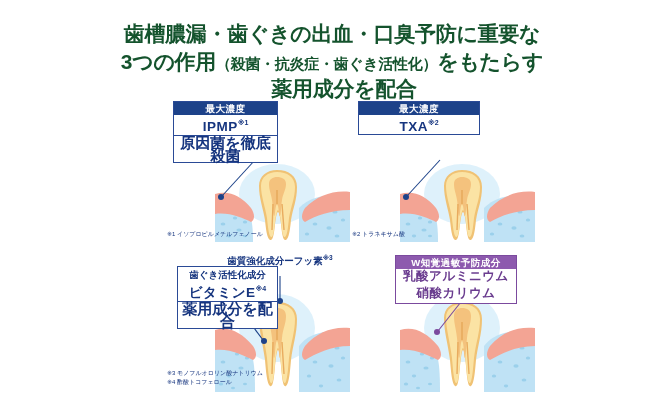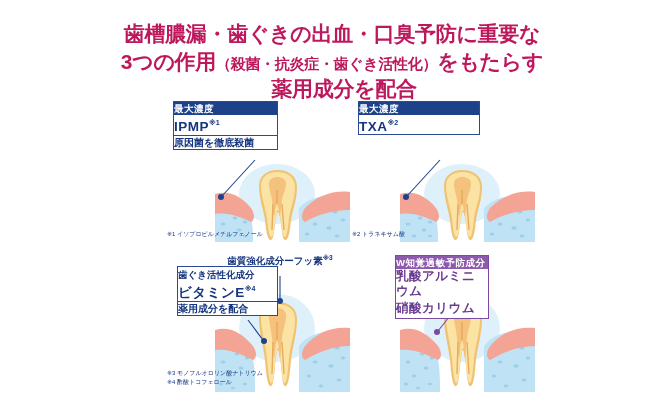--- a/index.html
+++ b/index.html
@@ -9,50 +9,51 @@
     font-family:"Liberation Sans","DejaVu Sans",sans-serif;
     overflow:hidden;
     position:relative;
   }
   .stage{position:absolute;left:0;top:0;width:664px;height:412px;}
 
   
   .headline{
     position:absolute;left:0;top:20px;width:664px;
     text-align:center;
-    color:#be185d;
+    color:#14532d;
     font-weight:bold;
     letter-spacing:-0.3px;
     line-height:1.32;
   }
   .hl-line{display:block;white-space:nowrap;}
   .hl1{font-size:21px;}
   .hl2{font-size:21px;}
   .hl2 .small{font-size:15px;}
   .hl3{font-size:21px;padding-left:24px;}
 
   
   .box{
     position:absolute;
     background:#ffffff;
     border:1px solid #2a4a96;
     box-sizing:border-box;
+    text-align:center;
     color:#16357f;
     z-index:6;
   }
   .box .hdr{
     background:#1d4289;color:#ffffff;font-weight:bold;
     font-size:9.5px;line-height:13px;height:13px;
     letter-spacing:0.5px;
   }
   .box .sub{font-size:9.5px;line-height:12px;padding-top:2px;font-weight:bold;}
   .box .main{font-size:13.5px;line-height:15px;font-weight:bold;letter-spacing:0.5px;}
   .box .main .sup{font-size:7px;vertical-align:super;letter-spacing:0;}
   .box .foot{
-    font-size:10px;line-height:13px;font-weight:bold;
+    font-size:15px;line-height:13px;font-weight:bold;
     border-top:1px solid #2a4a96;margin-top:1px;padding-top:0px;
   }
 
   
   .box.purple{border-color:#7b4a9e;color:#6a3c8f;}
   .box.purple .hdr{background:#8d5aae;}
   .box.purple .main{font-size:12.5px;line-height:15px;}
 
   
   .plainlabel{
@@ -263,21 +264,21 @@
   <div class="plainlabel" style="left:200px;top:252px;width:160px;">
     <div><span>歯質強化成分ーフッ素</span><span class="sup">※3</span></div>
   </div>
 
   <div class="box" style="left:177px;top:266px;width:101px;">
     <div class="sub">歯ぐき活性化成分</div>
     <div class="main"><span>ビタミンE</span><span class="sup">※4</span></div>
     <div class="foot">薬用成分を配合</div>
   </div>
 
-  <div class="box purple" style="left:395px;top:255px;width:94px;padding-bottom:2px;">
+  <div class="box purple" style="left:395px;top:255px;width:122px;padding-bottom:2px;">
     <div class="hdr">W知覚過敏予防成分</div>
     <div class="main">乳酸アルミニウム</div>
     <div class="main" style="padding-top:2px;">硝酸カリウム</div>
   </div>
 
   <div class="fn" style="left:167px;top:230px;">※1 イソプロピルメチルフェノール</div>
   <div class="fn" style="left:352px;top:230px;">※2 トラネキサム酸</div>
   <div class="fn" style="left:167px;top:369px;">※3 モノフルオロリン酸ナトリウム</div>
   <div class="fn" style="left:167px;top:378px;">※4 酢酸トコフェロール</div>
 

